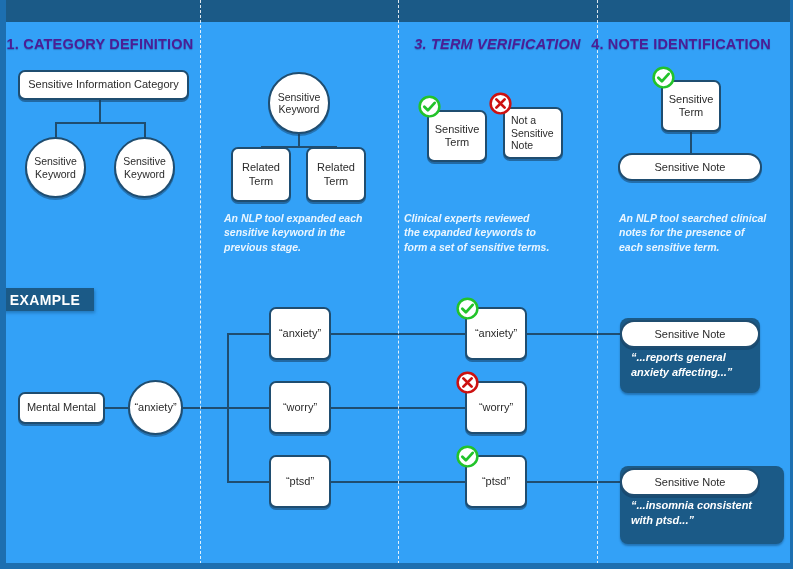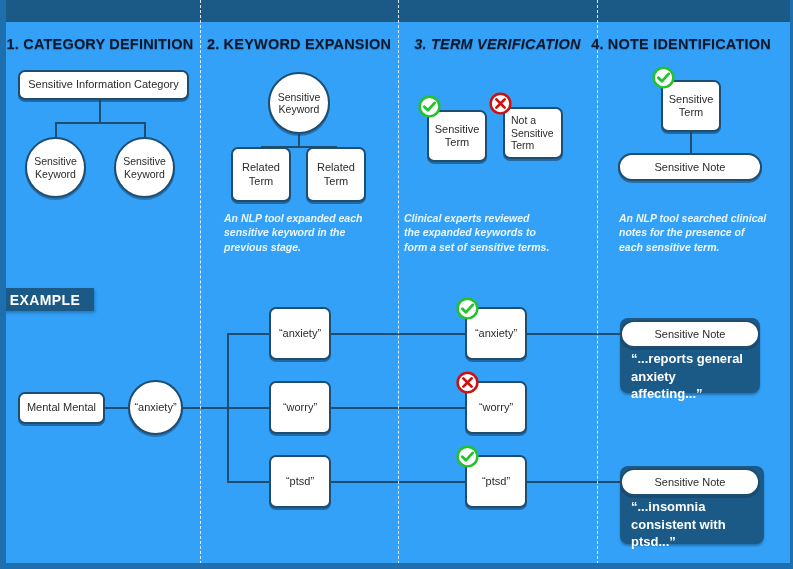--- a/index.html
+++ b/index.html
@@ -61,21 +61,21 @@
     top: 0;
     width: 0;
     height: 569px;
     border-left: 1px dashed #ffffff;
     opacity: 0.85;
     z-index: 12;
   }
   
   .col-title {
     position: absolute;
-    color: #0f172a;
+    color: #4c1d95;
     font-size: 14.5px;
     font-weight: bold;
     letter-spacing: 0.2px;
     text-align: center;
     white-space: nowrap;
     z-index: 15;
     text-shadow: 0 1px 1px rgba(0,60,110,0.35);
   }
   
   .wbox {
@@ -178,21 +178,22 @@
     z-index: 22;
     box-sizing: border-box;
     box-shadow: 0 2px 2px rgba(10,50,85,0.4);
   }
   .note-card .note-quote {
     position: absolute;
     left: 11px;
     right: 10px;
     top: 32px;
     color: #ffffff;
-    font-size: 13px;
+    font-size: 11px;
+    font-style: italic;
     font-weight: bold;
     line-height: 1.35;
   }
 </style>
 </head>
 <body>
 
 <div id="canvas">
 
   <div id="body-bg"></div>
@@ -201,21 +202,20 @@
   <div class="header-cell" style="left:0px;width:200px;">MANUAL DETERMINATION</div>
   <div class="header-cell" style="left:200px;width:198px;">SYSTEM PROCESSING</div>
   <div class="header-cell" style="left:398px;width:199px;">MANUAL ANNOTATION</div>
   <div class="header-cell" style="left:597px;width:196px;">SYSTEM QUERY</div>
 
   <div class="vdash" style="left:200px;"></div>
   <div class="vdash" style="left:398px;"></div>
   <div class="vdash" style="left:597px;"></div>
 
   <div class="col-title" style="left:0px;top:36px;width:200px;">1. CATEGORY DEFINITION</div>
-  <div class="col-title" style="left:200px;top:36px;width:198px;">2. KEYWORD EXPANSION</div>
   <div class="col-title" style="left:398px;top:36px;width:199px;font-style:italic;">3. TERM VERIFICATION</div>
   <div class="col-title" style="left:583px;top:36px;width:196px;">4. NOTE IDENTIFICATION</div>
 
   <div class="wbox" style="left:18px;top:70px;width:171px;height:30px;">Sensitive Information Category</div>
 
   <div class="line v" style="left:99px;top:100px;height:24px;"></div>
   <div class="line h" style="left:55px;top:122px;width:90px;"></div>
   <div class="line v" style="left:55px;top:122px;height:16px;"></div>
   <div class="line v" style="left:144px;top:122px;height:16px;"></div>
 
@@ -245,21 +245,21 @@
 Term</div>
   <div class="status-icon" style="left:418px;top:95px;">
     <svg viewBox="0 0 24 24">
       <circle cx="12" cy="12" r="10.3" fill="#ffffff" stroke="#22c32a" stroke-width="2.6"></circle>
       <path d="M6.6 12.3 L10.3 16.0 L17.4 8.2" fill="none" stroke="#22c32a" stroke-width="2.9" stroke-linecap="round" stroke-linejoin="round"></path>
     </svg>
   </div>
 
   <div class="wbox" style="left:503px;top:107px;width:60px;height:52px;white-space:pre-line;font-size:10.5px;justify-content:flex-start;padding-left:6px;text-align:left;">Not a
 Sensitive
-Term</div>
+Note</div>
   <div class="status-icon" style="left:489px;top:92px;">
     <svg viewBox="0 0 24 24">
       <circle cx="12" cy="12" r="10.3" fill="#ffffff" stroke="#cc1111" stroke-width="2.6"></circle>
       <path d="M7.7 7.7 L16.3 16.3 M16.3 7.7 L7.7 16.3" fill="none" stroke="#cc1111" stroke-width="2.9" stroke-linecap="round"></path>
     </svg>
   </div>
 
   <div class="caption" style="left:404px;top:211px;width:176px;">Clinical experts reviewed
 the expanded keywords to
 form a set of sensitive terms.</div>
@@ -324,19 +324,19 @@
   </div>
 
   <div class="line h" style="left:526px;top:333px;width:94px;"></div>
   <div class="line h" style="left:526px;top:481px;width:94px;"></div>
 
   <div class="note-card" style="left:620px;top:318px;width:140px;height:75px;">
     <div class="note-quote">“...reports general anxiety affecting...”</div>
   </div>
   <div class="pill" style="left:620px;top:320px;width:140px;height:28px;">Sensitive Note</div>
 
-  <div class="note-card" style="left:620px;top:466px;width:144px;height:78px;">
+  <div class="note-card" style="left:620px;top:466px;width:164px;height:78px;">
     <div class="note-quote">“...insomnia consistent with ptsd...”</div>
   </div>
   <div class="pill" style="left:620px;top:468px;width:140px;height:28px;">Sensitive Note</div>
 
   <div id="frame"></div>
 </div>
 
 </body></html>

